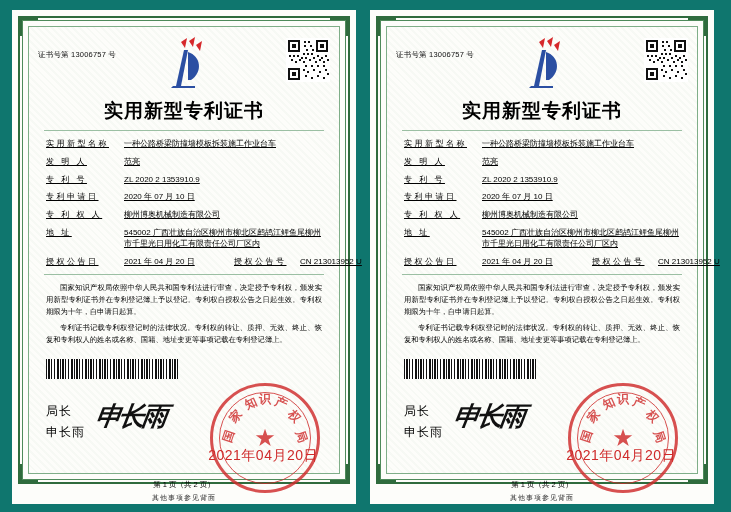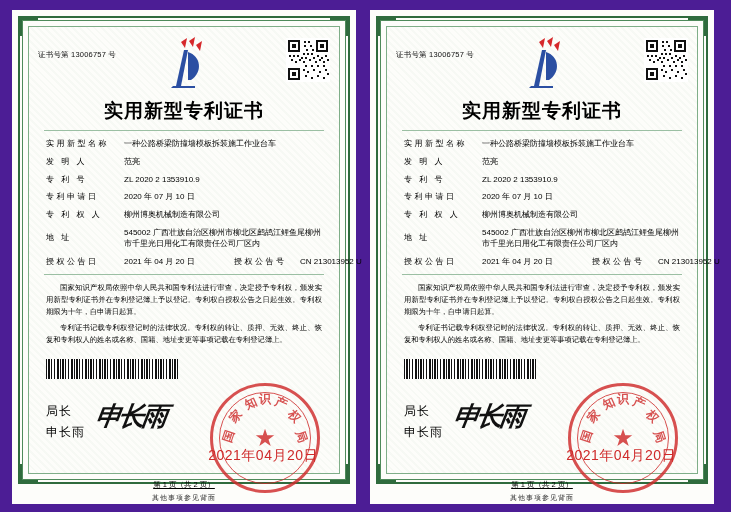--- a/index.html
+++ b/index.html
@@ -10,21 +10,21 @@
   }
   body {
     width: 731px;
     height: 512px;
     overflow: hidden;
   }
   .page {
     position: relative;
     width: 731px;
     height: 512px;
-    background: #4c1d95;
+    background: #0f766e;
   }
   .certs {
     display: flex;
     flex-direction: row;
     gap: 14px;
     padding: 10px 12px 0 12px;
     box-sizing: border-box;
   }
   .cert {
     position: relative;
@@ -116,22 +116,23 @@
   }
 
   .fields {
     padding: 0 10px 0 12px;
     font-size: 8px;
     color: #000;
     line-height: 1.35;
   }
   .frow {
     display: flex;
-    align-items: center;
+    align-items: flex-start;
     margin-bottom: 7px;
+    text-decoration: underline;
   }
   .flabel {
     width: 78px;
     flex: 0 0 78px;
     letter-spacing: 2.5px;
     white-space: nowrap;
   }
   .fvalue {
     flex: 1 1 auto;
     white-space: nowrap;
@@ -243,21 +244,20 @@
     letter-spacing: 0.5px;
   }
 
   .page-no {
     position: absolute;
     left: 0; right: 0;
     bottom: 14px;
     text-align: center;
     font-size: 7.5px;
     color: #000;
-    text-decoration: underline;
   }
   .footnote {
     position: absolute;
     left: 0; right: 0;
     bottom: 1px;
     text-align: center;
     font-size: 7px;
     color: #333;
     letter-spacing: 1px;
   }

